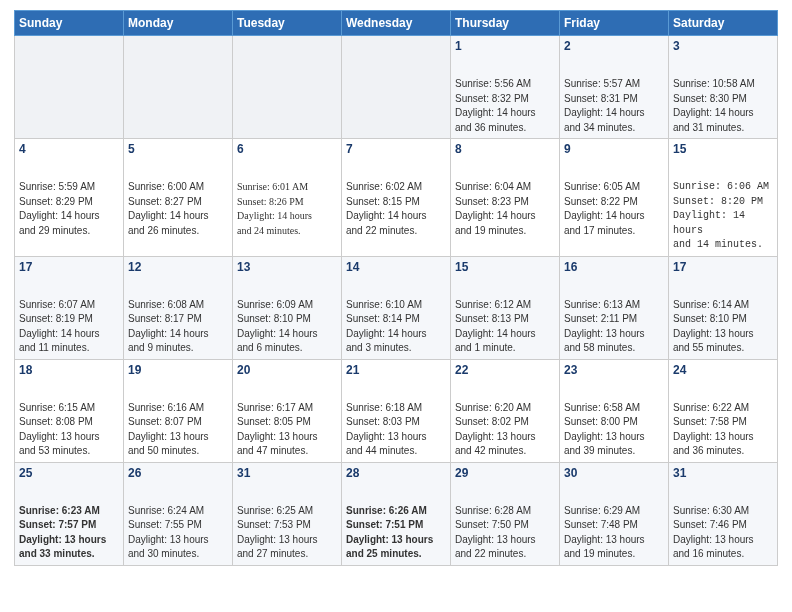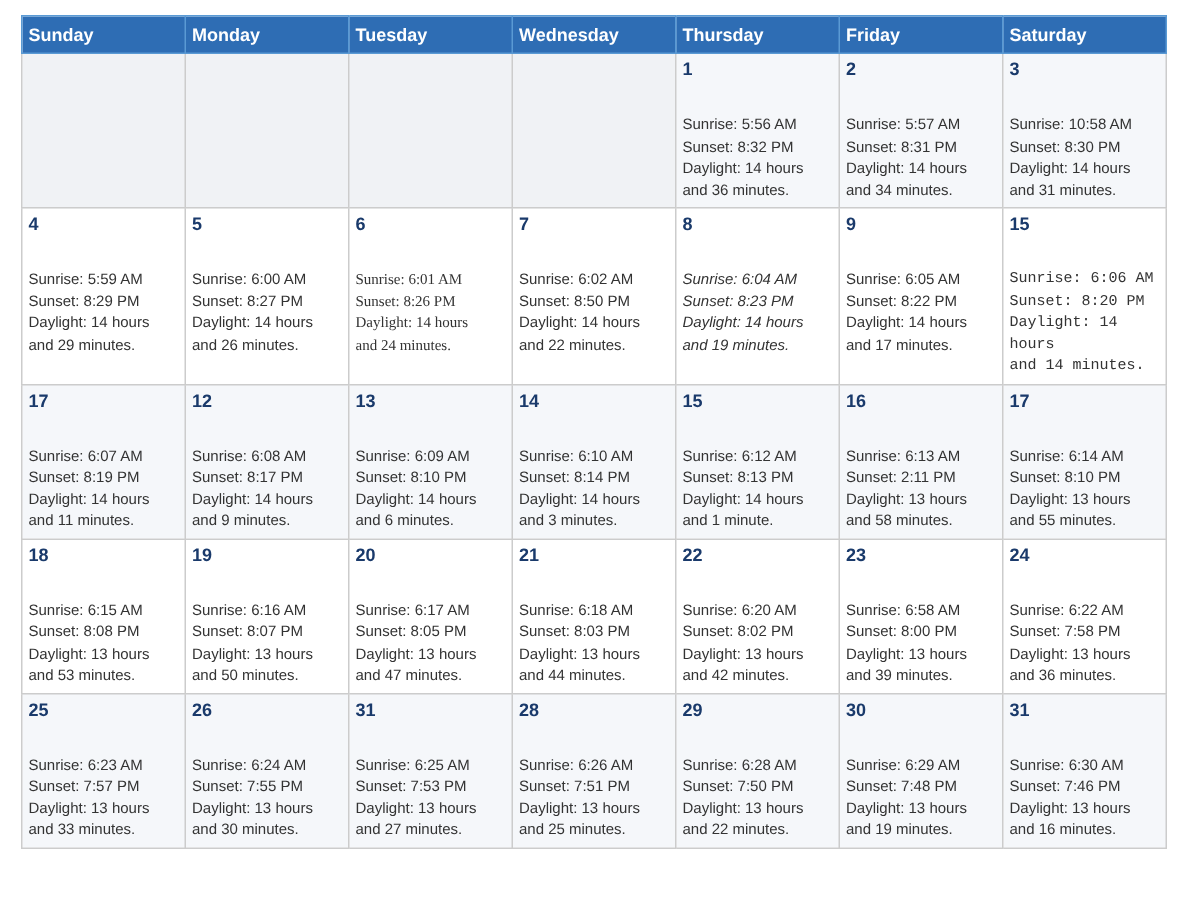--- a/index.html
+++ b/index.html
@@ -151,27 +151,27 @@
           <td>
             <span class="day-num">6</span>
             <div class="day-info" style="white-space: pre-line; font-family: Liberation Serif, serif;">Sunrise: 6:01 AM
 Sunset: 8:26 PM
 Daylight: 14 hours
 and 24 minutes.</div>
           </td>
           <td>
             <span class="day-num">7</span>
             <div class="day-info" style="white-space: pre-line;">Sunrise: 6:02 AM
-Sunset: 8:50 PM
+Sunset: 8:15 PM
 Daylight: 14 hours
 and 22 minutes.</div>
           </td>
           <td>
             <span class="day-num">8</span>
-            <div class="day-info" style="white-space: pre-line; font-style: italic;">Sunrise: 6:04 AM
+            <div class="day-info" style="white-space: pre-line;">Sunrise: 6:04 AM
 Sunset: 8:23 PM
 Daylight: 14 hours
 and 19 minutes.</div>
           </td>
           <td>
             <span class="day-num">9</span>
             <div class="day-info" style="white-space: pre-line;">Sunrise: 6:05 AM
 Sunset: 8:22 PM
 Daylight: 14 hours
 and 17 minutes.</div>
@@ -282,42 +282,42 @@
             <span class="day-num">24</span>
             <div class="day-info" style="white-space: pre-line;">Sunrise: 6:22 AM
 Sunset: 7:58 PM
 Daylight: 13 hours
 and 36 minutes.</div>
           </td>
         </tr>
         <tr>
           <td>
             <span class="day-num">25</span>
-            <div class="day-info" style="white-space: pre-line;">Sunrise: 6:23 AM
+            <div class="day-info" style="white-space: pre-line; font-weight: bold;">Sunrise: 6:23 AM
 Sunset: 7:57 PM
 Daylight: 13 hours
 and 33 minutes.</div>
           </td>
           <td>
             <span class="day-num">26</span>
             <div class="day-info" style="white-space: pre-line;">Sunrise: 6:24 AM
 Sunset: 7:55 PM
 Daylight: 13 hours
 and 30 minutes.</div>
           </td>
           <td>
             <span class="day-num">31</span>
             <div class="day-info" style="white-space: pre-line;">Sunrise: 6:25 AM
 Sunset: 7:53 PM
 Daylight: 13 hours
 and 27 minutes.</div>
           </td>
           <td>
             <span class="day-num">28</span>
-            <div class="day-info" style="white-space: pre-line;">Sunrise: 6:26 AM
+            <div class="day-info" style="white-space: pre-line; font-weight: bold;">Sunrise: 6:26 AM
 Sunset: 7:51 PM
 Daylight: 13 hours
 and 25 minutes.</div>
           </td>
           <td>
             <span class="day-num">29</span>
             <div class="day-info" style="white-space: pre-line;">Sunrise: 6:28 AM
 Sunset: 7:50 PM
 Daylight: 13 hours
 and 22 minutes.</div>

